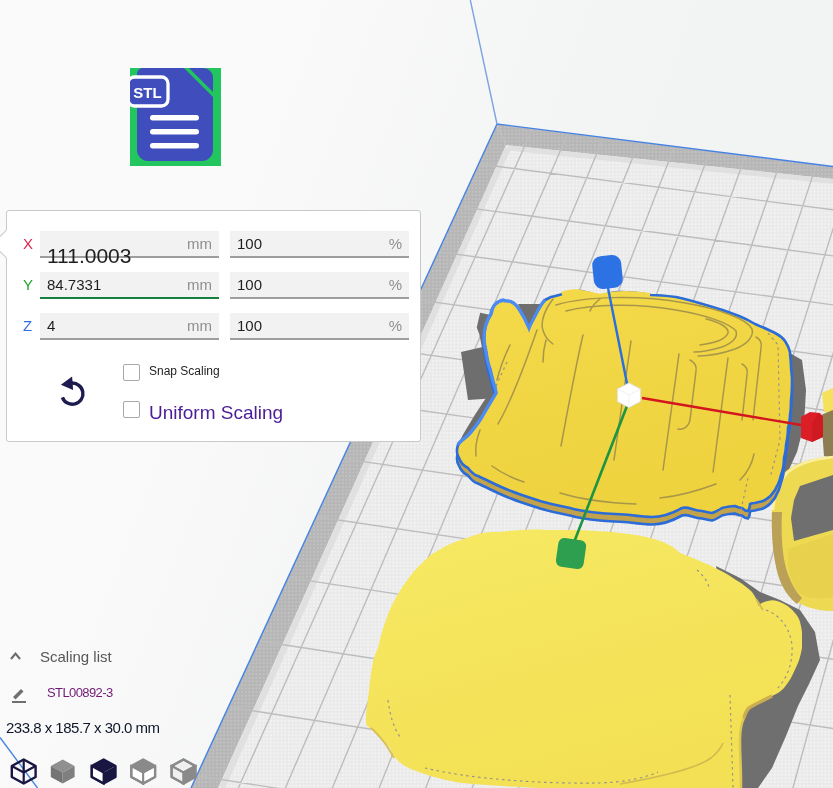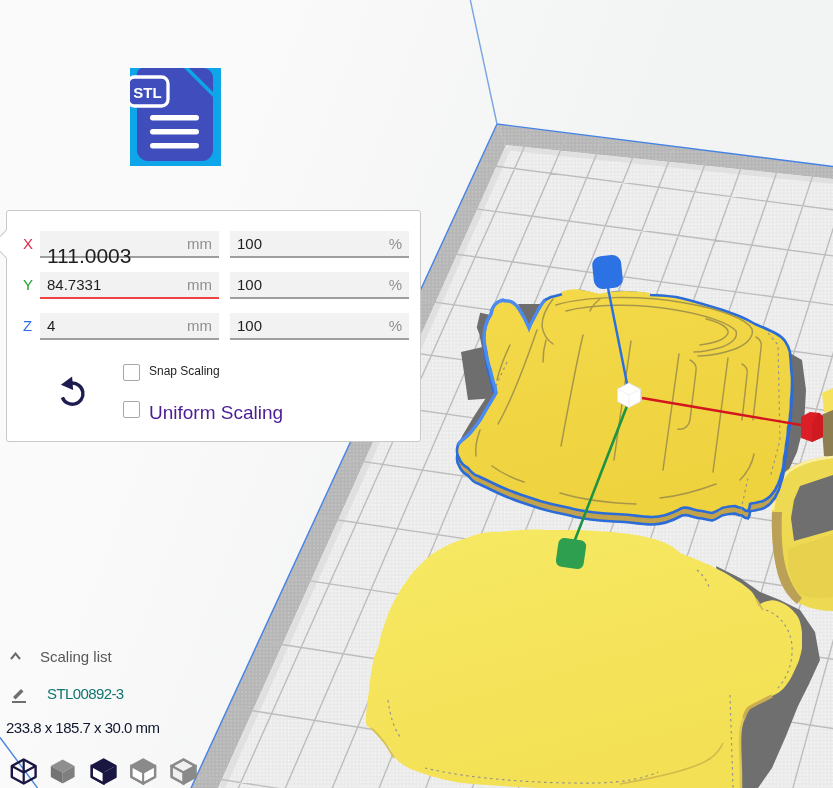--- a/index.html
+++ b/index.html
@@ -133,21 +133,21 @@
 <g transform="rotate(-6 607.5 272)">
       <rect x="593" y="255.5" width="29" height="33" rx="9" fill="#2c72e4"></rect>
     </g>
 <g transform="rotate(8 571 553.5)">
       <rect x="557" y="539" width="28" height="29" rx="6" fill="#2e9e4f"></rect>
     </g>
 <path d="M801,417 L810,412 L820,413 L823,417 L823,437 L812,442 L801,438 Z" fill="#dc1f26"></path>
 <path d="M818,413 L823,417 L823,437 L812,442 L812,424 Z" fill="#d01a22"></path>
 </svg>
 
-<div style="position:absolute;left:130px;top:68px;width:91px;height:98px;background:#0ea5e9">
+<div style="position:absolute;left:130px;top:68px;width:91px;height:98px;background:#22c55e">
 <svg width="91" height="98" viewBox="0 0 91 98" style="position:absolute;left:0;top:0">
  <path d="M13,0 L54,0 L83,29 L83,82 C83,88 78,93 72,93 L18,93 C12,93 7,88 7,82 L7,6 C7,2.7 9.7,0 13,0 Z" fill="#3f4dbd"></path>
  <path d="M59,0 L73,0 C78.5,0 83,4.5 83,10 L83,24 Z" fill="#3f4dbd"></path>
  <rect x="-2" y="9" width="40" height="29" rx="6.5" fill="#3f4dbd" stroke="#fff" stroke-width="3.3"></rect>
  <text x="17.5" y="30" font-family="Liberation Sans, sans-serif" font-size="15" font-weight="bold" fill="#fff" text-anchor="middle">STL</text>
  <rect x="20" y="47" width="49" height="5.5" rx="2.7" fill="#fff"></rect>
  <rect x="20" y="61" width="49" height="5.5" rx="2.7" fill="#fff"></rect>
  <rect x="20" y="75" width="49" height="5.5" rx="2.7" fill="#fff"></rect>
 </svg>
 </div>
@@ -162,21 +162,21 @@
    <span style="position:absolute;right:7px;top:4px;font-size:15px;color:#8f8f8f">mm</span>
  </div>
  <div style="position:absolute;left:223px;top:0;width:179px;height:27px;background:#f2f2f2;border-bottom:2px solid #9e9e9e">
    <span style="position:absolute;left:7px;top:4px;font-size:15px;color:#1f1f1f">100</span>
    <span style="position:absolute;right:7px;top:4px;font-size:15px;color:#8f8f8f">%</span>
  </div>
 </div>
 
 <div style="position:absolute;left:0;top:61px;width:100%;height:27px">
  <span style="position:absolute;left:16px;top:4px;font-size:15px;color:#1ca42c">Y</span>
- <div style="position:absolute;left:33px;top:0;width:179px;height:27px;background:#f2f2f2;border-bottom:2px solid #ef4444">
+ <div style="position:absolute;left:33px;top:0;width:179px;height:27px;background:#f2f2f2;border-bottom:2px solid #15803d">
    <span style="position:absolute;left:7px;top:4px;font-size:15px;color:#1f1f1f">84.7331</span>
    <span style="position:absolute;right:7px;top:4px;font-size:15px;color:#8f8f8f">mm</span>
  </div>
  <div style="position:absolute;left:223px;top:0;width:179px;height:27px;background:#f2f2f2;border-bottom:2px solid #9e9e9e">
    <span style="position:absolute;left:7px;top:4px;font-size:15px;color:#1f1f1f">100</span>
    <span style="position:absolute;right:7px;top:4px;font-size:15px;color:#8f8f8f">%</span>
  </div>
 </div>
 
 <div style="position:absolute;left:0;top:102px;width:100%;height:27px">
@@ -222,14 +222,14 @@
     <polygon points="183.5,759.5 195.4,766.0 195.4,777.0 183.5,783.5 171.6,777.0 171.6,766.0" fill="none" stroke="#8a8a8a" stroke-width="2.4" stroke-linejoin="round"></polygon>
   </svg>
 <svg width="24" height="14" viewBox="0 0 24 14" style="position:absolute;left:8px;top:649px">
  <path d="M3,10 L7.5,4.5 L12,10" fill="none" stroke="#6a6a6a" stroke-width="2"></path>
 </svg>
 <span style="position:absolute;left:40px;top:648px;font-size:15px;color:#575757">Scaling list</span>
 <svg width="20" height="20" viewBox="0 0 20 20" style="position:absolute;left:10px;top:684px">
  <path d="M3,13 L11,5 L13.5,7.5 L5.5,15.5 Z" fill="#6f6f6f"></path>
  <path d="M2,18 L16,18" stroke="#6f6f6f" stroke-width="2"></path>
 </svg>
-<span style="position:absolute;left:47px;top:685px;font-size:15px;letter-spacing:-0.6px;color:#0f766e">STL00892-3</span>
+<span style="position:absolute;left:47px;top:685px;font-size:13px;letter-spacing:-0.6px;color:#701a75">STL00892-3</span>
 <span style="position:absolute;left:6px;top:719px;font-size:15px;letter-spacing:-0.5px;color:#0f172a">233.8 x 185.7 x 30.0 mm</span>
 
 </body></html>

